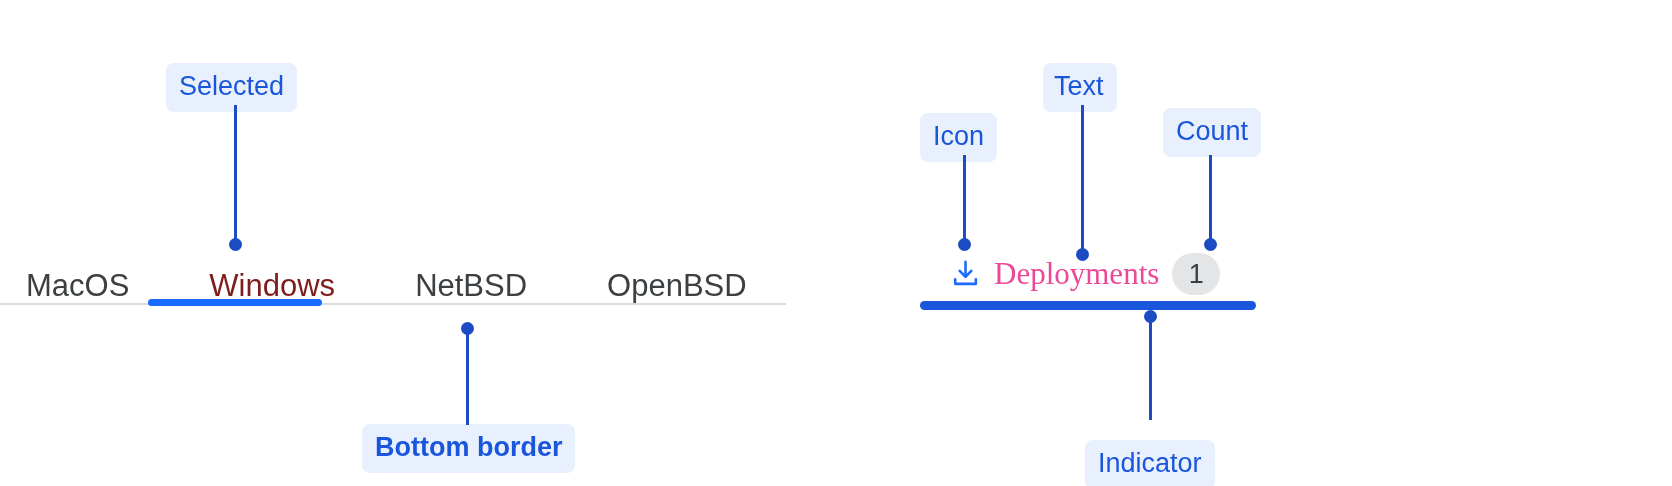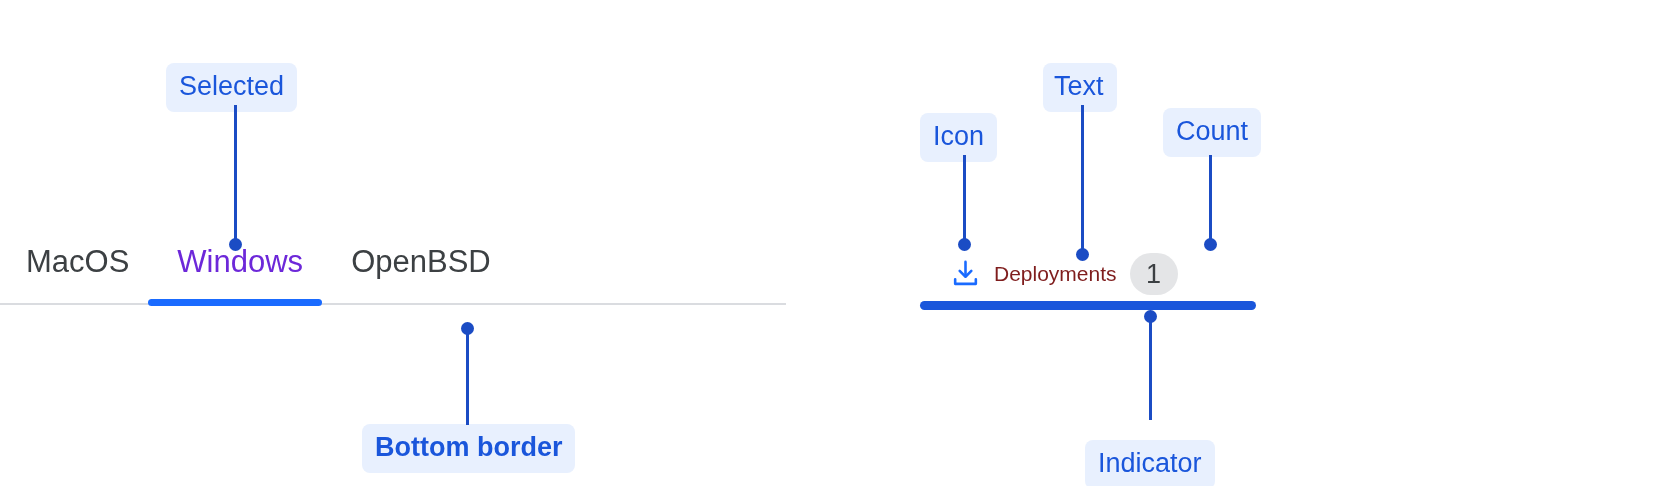--- a/index.html
+++ b/index.html
@@ -50,22 +50,23 @@
 
   
   .tabbar-left {
     position: absolute;
     left: 0px;
     top: 246px;
     width: 786px;
   }
   .tabbar-left .tabs-row {
     display: flex;
-    align-items: flex-start;
+    align-items: flex-end;
     height: 55px;
+    gap: 32px;
   }
   .tabbar-left .rule {
     position: absolute;
     left: 0;
     top: 57px;
     width: 786px;
     height: 2px;
     background: #dadce0;
   }
   .tab-plain {
@@ -73,21 +74,21 @@
     line-height: 1;
     color: #3c4043;
     padding: 0 24px;
     position: relative;
     white-space: nowrap;
     cursor: pointer;
     font-family: "Liberation Sans", sans-serif;
   }
   .tab-plain.first { padding-left: 26px; }
   .tab-plain.is-selected {
-    color: #6d28d9;
+    color: #7f1d1d;
   }
   .tab-underline {
     position: absolute;
     left: 148px;
     top: 53px;
     width: 174px;
     height: 7px;
     border-radius: 4px;
     background: #1a6bff;
   }
@@ -107,25 +108,25 @@
     cursor: pointer;
     padding-left: 30px;
   }
   .deploy-icon {
     width: 31px;
     height: 31px;
     display: block;
     flex: none;
   }
   .tab-rich-label {
-    font-size: 21px;
+    font-size: 31px;
     line-height: 1;
-    color: #7f1d1d;
+    color: #ec4899;
     white-space: nowrap;
-    font-family: Liberation Sans, sans-serif;
+    font-family: Liberation Serif, serif;
   }
   .count-badge {
     min-width: 24px;
     height: 42px;
     padding: 0 12px;
     border-radius: 21px;
     background: #e4e5e7;
     color: #3c4043;
     font-size: 27px;
     line-height: 42px;
@@ -152,20 +153,21 @@
   <div class="anno-dot" style="left:229px; top:238px;"></div>
 
   <div class="anno-chip" style="left:362px; top:424px;font-weight:bold;">Bottom border</div>
   <div class="anno-line" style="left:466px; top:330px; height:95px;"></div>
   <div class="anno-dot" style="left:461px; top:322px;"></div>
 
   <div class="tabbar-left">
     <div class="tabs-row">
       <div class="tab-plain first">MacOS</div>
       <div class="tab-plain is-selected">Windows</div>
+      <div class="tab-plain">NetBSD</div>
       <div class="tab-plain">OpenBSD</div>
     </div>
     <div class="rule"></div>
     <div class="tab-underline"></div>
   </div>
 
   <div class="anno-chip" style="left:920px; top:113px;">Icon</div>
   <div class="anno-line" style="left:963px; top:155px; height:87px;"></div>
   <div class="anno-dot" style="left:958px; top:238px;"></div>
 

